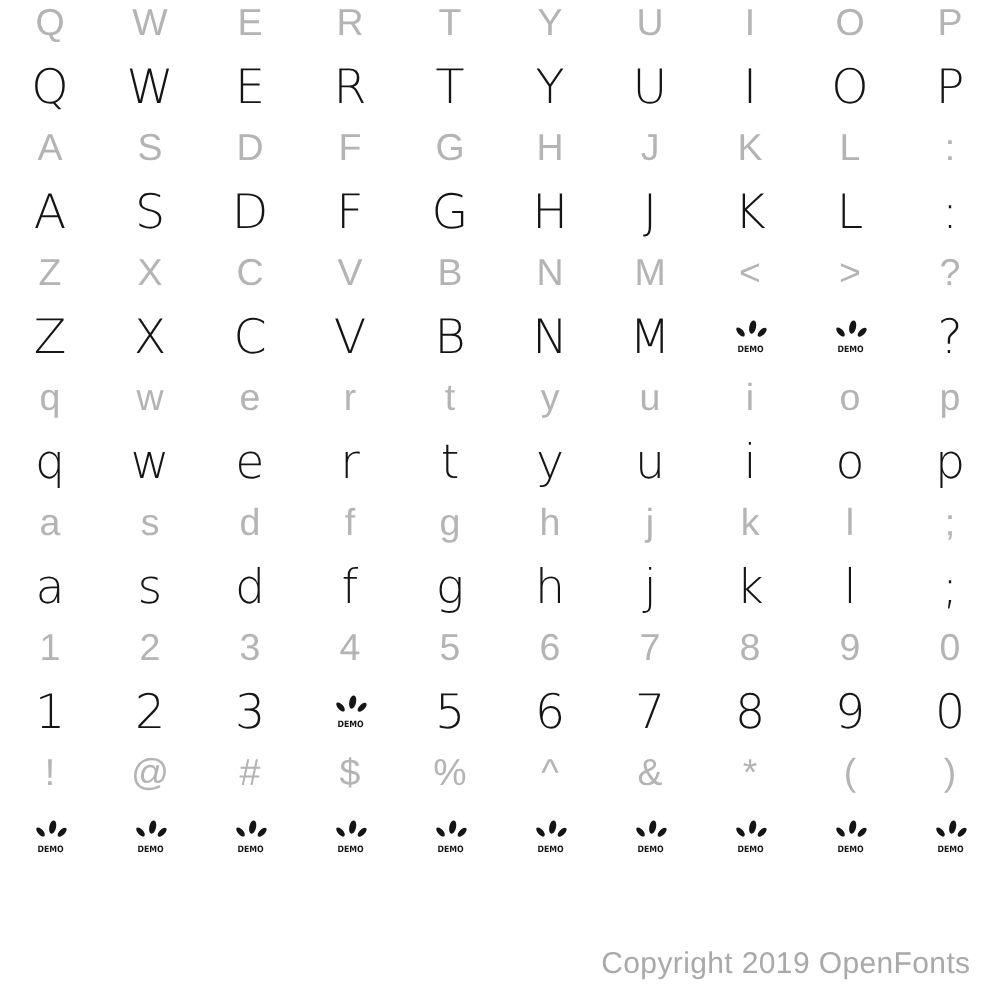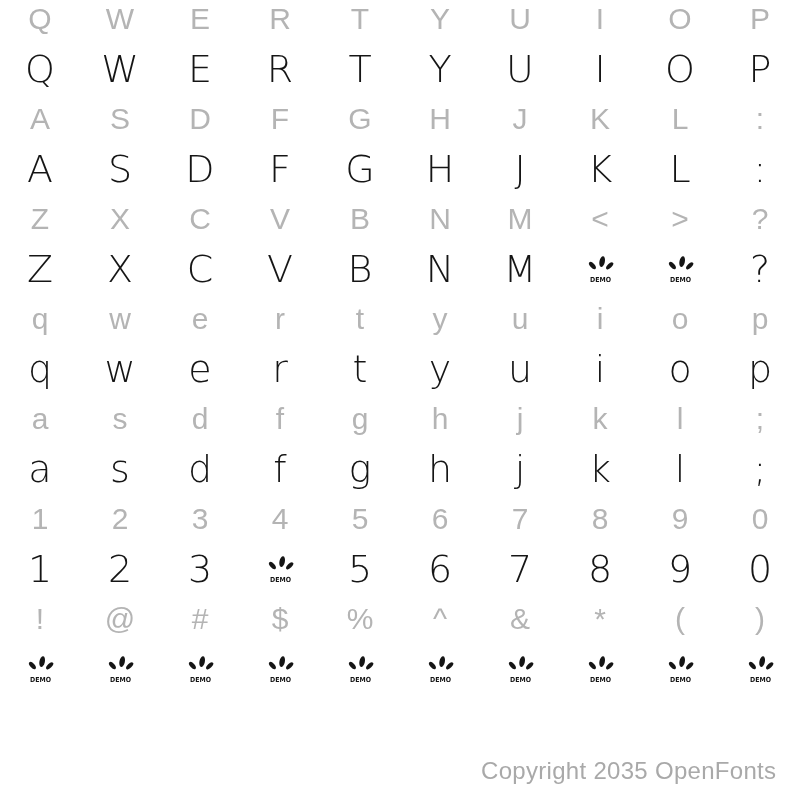--- a/index.html
+++ b/index.html
@@ -344,14 +344,14 @@
             <g fill="var(--ink)">
               <ellipse cx="14" cy="6.5" rx="2.7" ry="5.4" transform="rotate(12 14 12)"></ellipse>
               <ellipse cx="7.5" cy="9" rx="2.2" ry="4.5" transform="rotate(-42 8.5 12.5)"></ellipse>
               <ellipse cx="20.5" cy="9" rx="2.2" ry="4.5" transform="rotate(46 19.5 12.5)"></ellipse>
             </g>
             <text x="13.5" y="26.5" text-anchor="middle" font-family="DejaVu Sans, sans-serif" font-size="7" font-weight="bold" fill="var(--ink)" textLength="21" lengthAdjust="spacingAndGlyphs">DEMO</text>
           </svg>
         </span>
       </div>
     </div>
-  <div class="copyright">Copyright 2035 OpenFonts</div>
+  <div class="copyright">Copyright 2019 OpenFonts</div>
 </div>
 
 </body></html>

